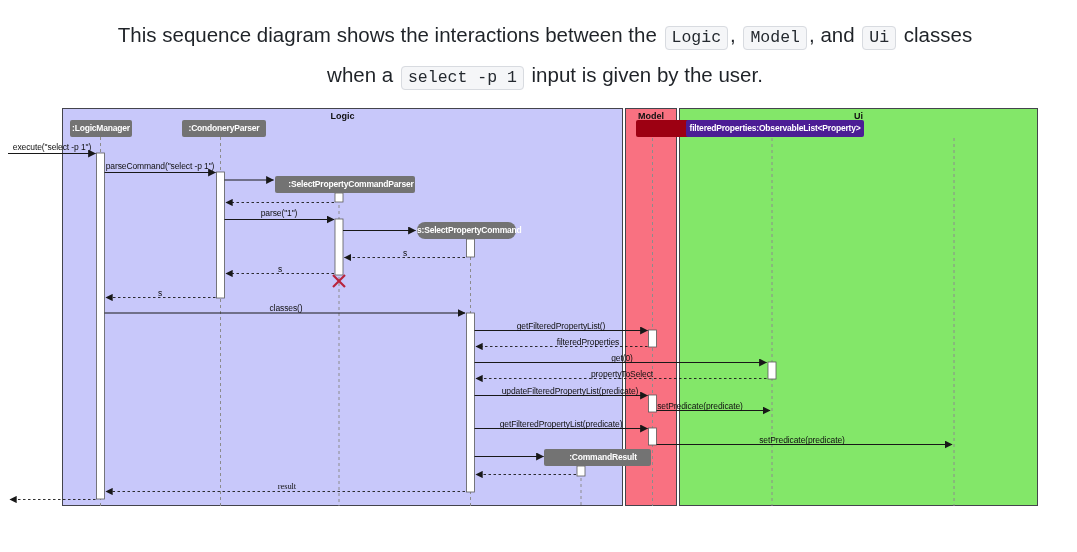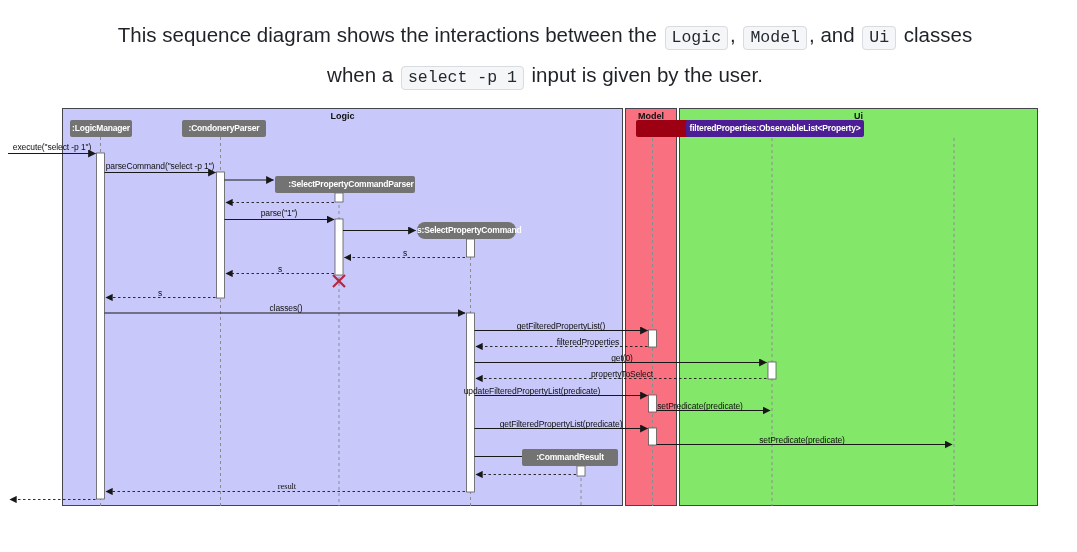--- a/index.html
+++ b/index.html
@@ -117,35 +117,35 @@
         <line x1="576" y1="474.5" x2="476" y2="474.5" marker-end="url(#arr)"></line>
         <line x1="465" y1="491.5" x2="106" y2="491.5" marker-end="url(#arr)"></line>
         <line x1="95.5" y1="499.5" x2="10" y2="499.5" marker-end="url(#arr)"></line>
       </g>
     </svg>
 
     <div class="pbox c-logic" style="left:70px;top:120px;width:62px;">:LogicManager</div>
     <div class="pbox c-logic" style="left:182px;top:120px;width:84px;">:CondoneryParser</div>
     <div class="pbox c-logic" style="left:275px;top:176px;width:128px;padding-left:12px;">:SelectPropertyCommandParser</div>
     <div class="pbox c-logic" style="left:417px;top:222px;width:99px;border-radius:8px;">s:SelectPropertyCommand</div>
-    <div class="pbox c-logic" style="left:522px;top:449px;width:96px;">:CommandResult</div>
+    <div class="pbox c-logic" style="left:544px;top:449px;width:96px;padding-left:11px;">:CommandResult</div>
     <div class="pbox c-model" style="left:636px;top:120px;width:33px;">:Model</div>
     <div class="pbox c-ui" style="left:686px;top:120px;width:178px;">filteredProperties:ObservableList&lt;Property&gt;</div>
 
     <span class="msg" style="left:52px;top:142px;">execute("select -p 1")</span>
     <span class="msg" style="left:160px;top:161px;">parseCommand("select -p 1")</span>
     <span class="msg" style="left:279px;top:208px;">parse("1")</span>
     <span class="msg" style="left:405px;top:248px;">s</span>
     <span class="msg" style="left:280px;top:264px;">s</span>
     <span class="msg" style="left:160px;top:288px;">s</span>
     <span class="msg" style="left:286px;top:303px;">classes()</span>
     <span class="msg" style="left:561px;top:321px;">getFilteredPropertyList()</span>
     <span class="msg" style="left:561px;top:337px;margin-left:27px;">filteredProperties</span>
     <span class="msg" style="left:622px;top:353px;text-align:right;">get(0)</span>
     <span class="msg" style="left:622px;top:369px;">propertyToSelect</span>
-    <span class="msg" style="left:532px;top:386px;text-align:center;">updateFilteredPropertyList(predicate)</span>
+    <span class="msg" style="left:570px;top:386px;text-align:center;">updateFilteredPropertyList(predicate)</span>
     <span class="msg" style="left:700px;top:401px;">setPredicate(predicate)</span>
     <span class="msg" style="left:561px;top:419px;">getFilteredPropertyList(predicate)</span>
     <span class="msg" style="left:802px;top:435px;">setPredicate(predicate)</span>
     <span class="msg" style="left:287px;top:481px;font-family:Liberation Serif, serif;">result</span>
 
   </div>
 </div>
 
 </body></html>

